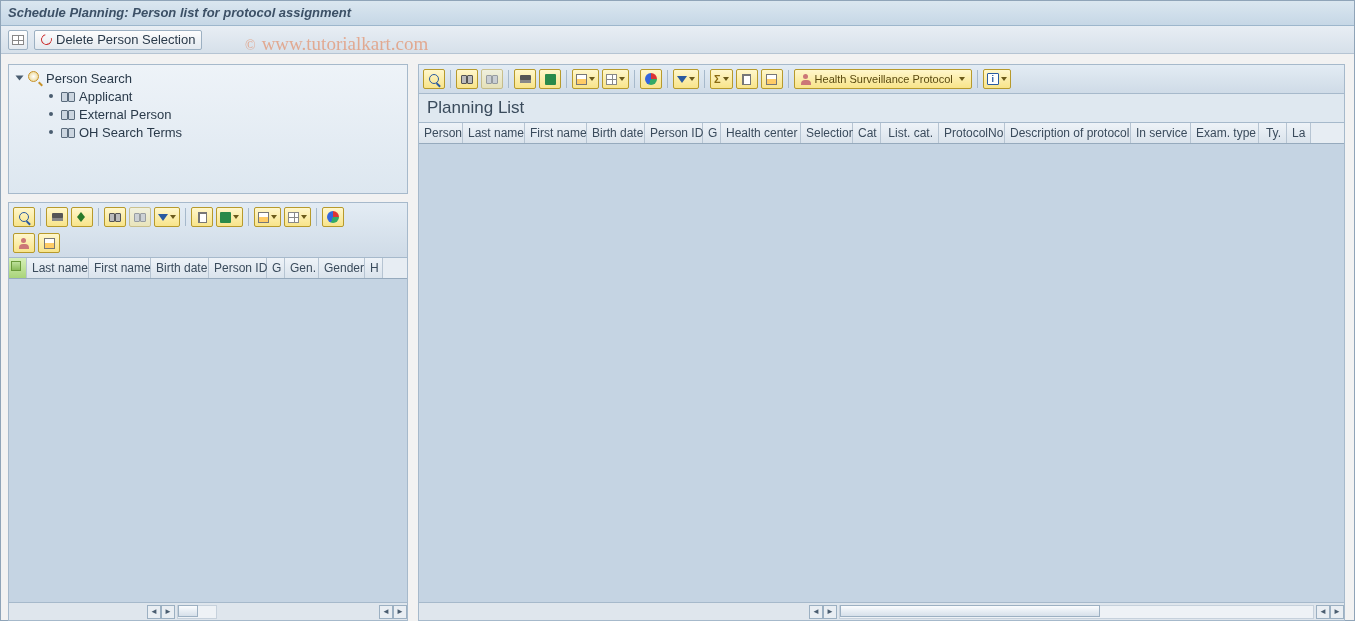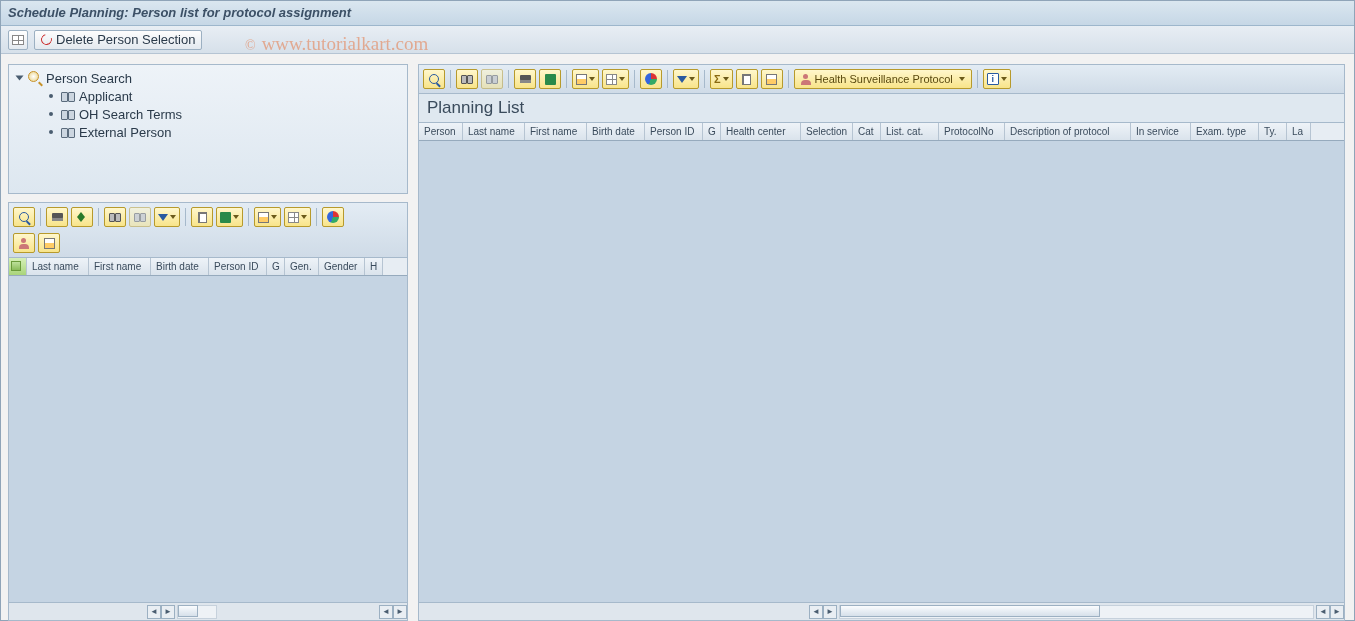--- a/index.html
+++ b/index.html
@@ -144,24 +144,25 @@
     border-bottom: 1px solid #a6b9cb;
   }
   .grid-head {
     display: flex;
     background: #e7edf3;
     border-bottom: 1px solid #96aabd;
   }
   .grid-head .cell {
     border-right: 1px solid #b6c4d2;
     padding: 3px 5px;
-    font-size: 10px;
+    font-size: 12px;
     color: #3a4b5c;
     white-space: nowrap;
     background: linear-gradient(#eef3f8,#dae3ec);
+    text-align: right;
   }
   .grid-head .cell.sel {
     background: linear-gradient(#d6f0b8,#a9d47a);
     width: 18px; padding:3px 2px;
   }
   .grid-body {
     flex: 1;
     background: #c5d4e3;
     overflow: hidden;
   }
@@ -271,26 +272,26 @@
           <span>Person Search</span>
         </div>
         <div class="tree-row child">
           <span class="tree-bullet"></span>
           <span class="binoc-icon"></span>
           <span>Applicant</span>
         </div>
         <div class="tree-row child">
           <span class="tree-bullet"></span>
           <span class="binoc-icon"></span>
-          <span>OH Search Terms</span>
+          <span>External Person</span>
         </div>
         <div class="tree-row child">
           <span class="tree-bullet"></span>
           <span class="binoc-icon"></span>
-          <span>External Person</span>
+          <span>OH Search Terms</span>
         </div>
       </div>
 
       <div class="list-panel">
         <div class="alv-toolbar">
           <span class="alv-btn">
               <span class="g g-zoom"></span>
             </span>
           <span class="sep"></span>
           <span class="alv-btn">

